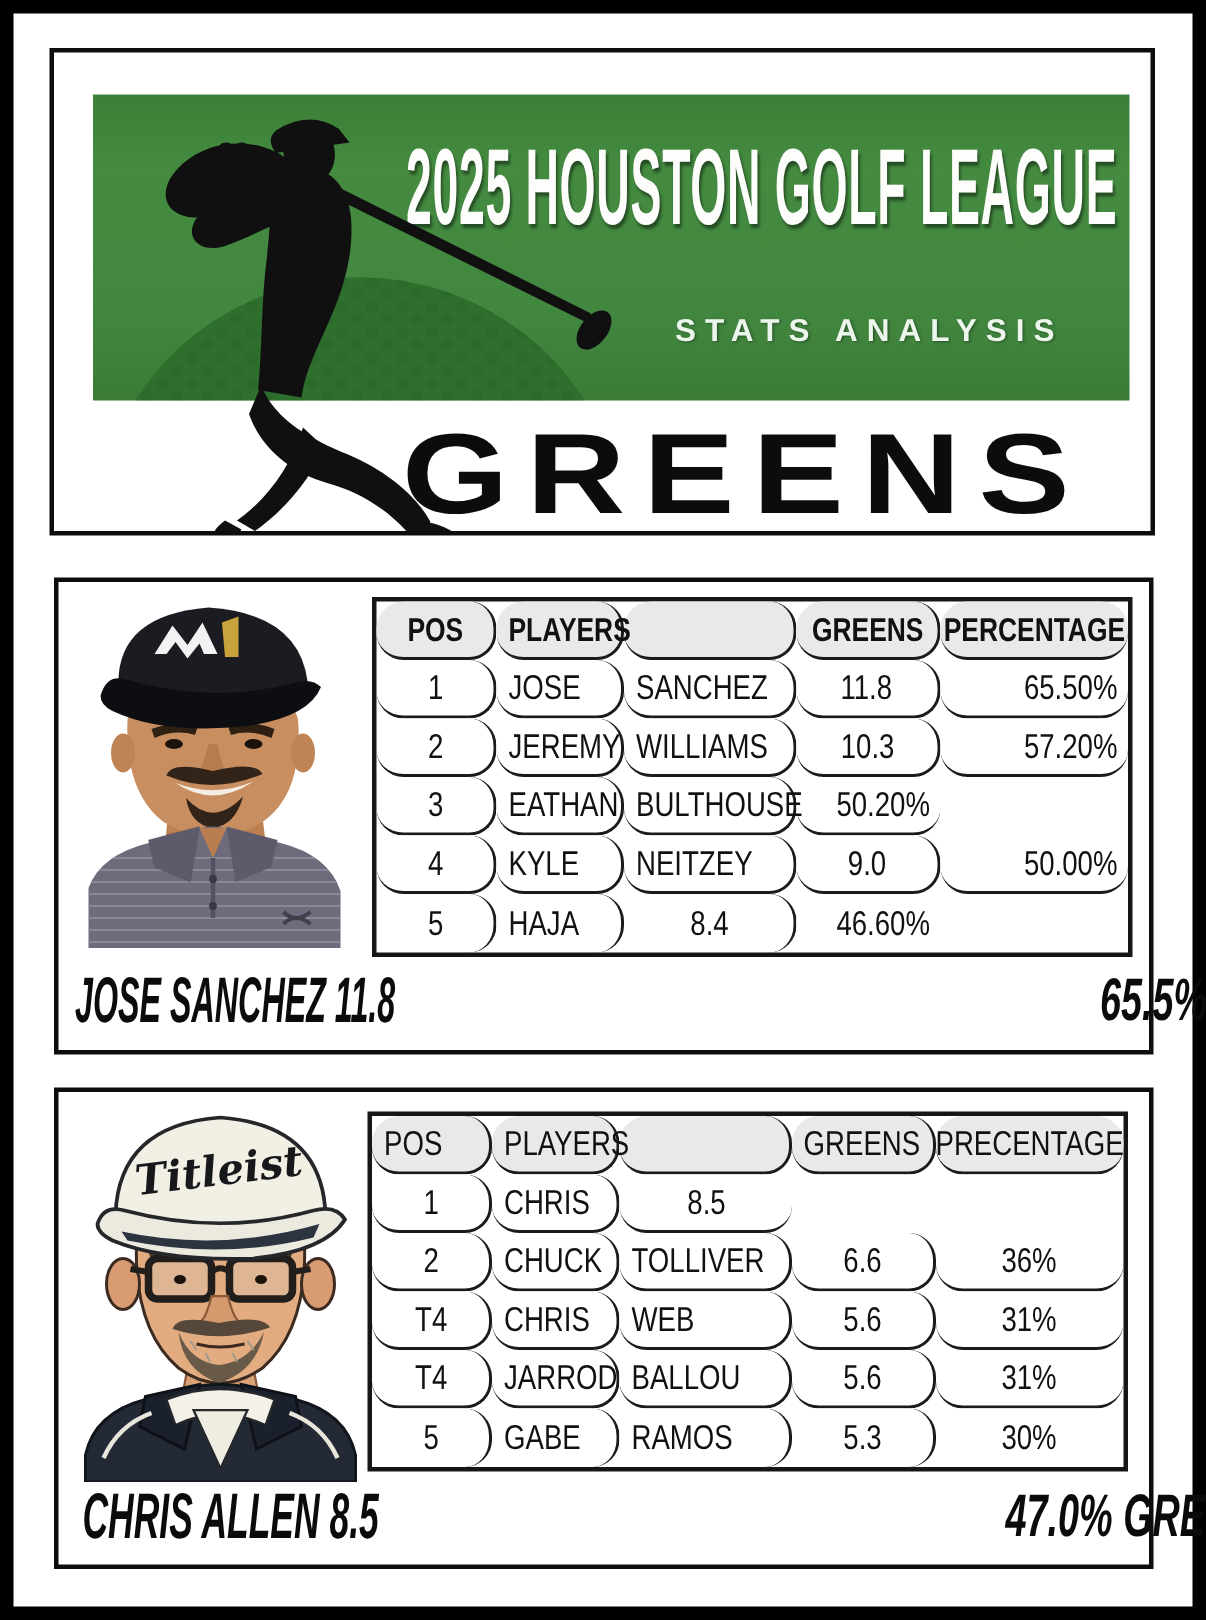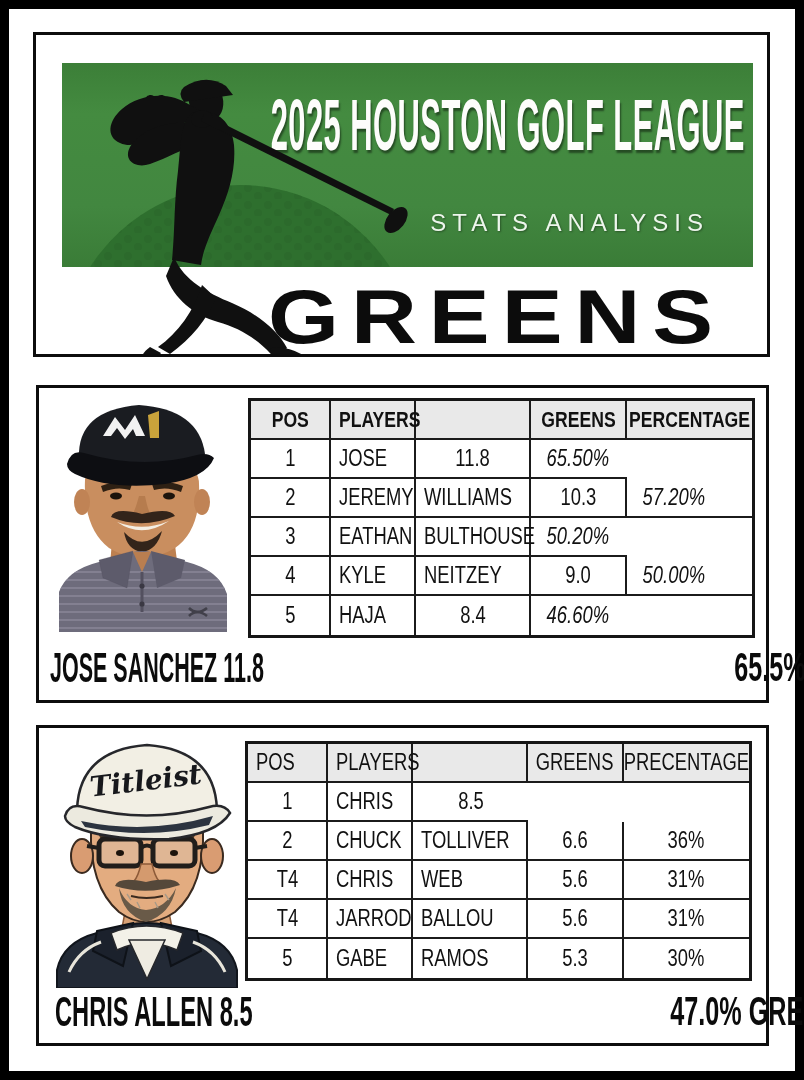--- a/index.html
+++ b/index.html
@@ -18,21 +18,21 @@
     z-index:1;
   }
   .banner-title{
     position:absolute;right:8px;top:26px;margin:0;white-space:nowrap;
     font-size:72px;line-height:1;font-weight:700;color:#fdfdfb;
     transform:scaleX(.43);transform-origin:100% 0;
     text-shadow:3px 3px 3px rgba(0,0,0,.45);letter-spacing:1px;
   }
   .banner-subtitle{
     position:absolute;right:44px;top:146px;white-space:nowrap;
-    font-size:24px;font-weight:400;color:#edf6ec;letter-spacing:6px;
+    font-size:21px;font-weight:700;color:#edf6ec;letter-spacing:6px;
     text-shadow:1px 1px 2px rgba(0,0,0,.35);
   }
   .ball-svg{position:absolute;left:0;top:0;}
   .golfer-svg{position:absolute;left:54px;top:36px;z-index:3;}
   .greens-title{
     position:absolute;left:232px;top:244px;margin:0;z-index:2;white-space:nowrap;
     font-size:76px;line-height:1;font-weight:700;color:#0c0c0c;letter-spacing:10px;
     transform:scaleX(1.2);transform-origin:0 0;
   }
 
@@ -42,34 +42,34 @@
   .photo{position:absolute;}
   .p1-photo{left:8px;top:12px;}
   .p2-photo{left:10px;top:8px;}
 
   
   .tbl{position:absolute;box-sizing:border-box;border:3px solid #161616;background:#fff;width:507px;}
   .t1{left:209px;top:10px;}
   .t2{left:206px;top:13px;}
   .tr{display:grid;grid-template-columns:80px 85px 115px 96px 125px;height:39px;}
   .td{display:flex;align-items:center;border-right:2px solid #1b1b1b;border-bottom:2px solid #1b1b1b;
-      font-size:23px;color:#111;overflow:visible;}
+      font-size:23px;color:#111;overflow:visible;border-radius:18px;}
   .tr .td:last-child{border-right:none;}
   .tr:last-child .td{border-bottom:none;}
   .th .td{background:#e9e9e9;}
   .t1 .th .td{font-weight:700;font-size:22px;}
   .t2 .th .td{font-weight:400;font-size:23px;}
   .cnd{display:inline-block;white-space:nowrap;transform:scaleX(.8);}
   .al{justify-content:flex-start;padding-left:8px;align-items:center;}  .al .cnd{transform-origin:0 50%;}
   .ac{justify-content:center;}                       .ac .cnd{transform-origin:50% 50%;}
-  .ar{padding-right:7px;font-style:italic;}   .ar .cnd{transform-origin:100% 50%;}
+  .ar{justify-content:flex-end;padding-right:7px;}   .ar .cnd{transform-origin:100% 50%;}
 
   
   .caption{position:absolute;left:0;right:0;height:54px;display:flex;
-           justify-content:space-between;align-items:center;}
+           justify-content:space-between;align-items:center;font-style:italic;}
   .p1-cap{top:252px;padding:0 14px 0 11px;}
   .p2-cap{top:256px;padding:0 12px 0 16px;}
   .cap-name,.cap-stat{white-space:nowrap;font-weight:700;color:#0b0b0b;line-height:1;}
   .cap-name{font-size:43px;}
   .cap-stat{font-size:40px;}
   .sq-name1{display:inline-block;transform:scaleX(.5);transform-origin:0 50%;}
   .sq-name2{display:inline-block;transform:scaleX(.55);transform-origin:0 50%;}
   .sq-stat{display:inline-block;transform:scaleX(.63);transform-origin:100% 50%;}
 </style>
 </head>
@@ -188,20 +188,23 @@
             <span class="cnd">PERCENTAGE</span>
           </div>
       </div>
       <div class="tr">
         <div class="td ac">
             <span class="cnd">1</span>
           </div>
         <div class="td al">
             <span class="cnd">JOSE</span>
           </div>
+        <div class="td al">
+            <span class="cnd">SANCHEZ</span>
+          </div>
         <div class="td ac">
             <span class="cnd">11.8</span>
           </div>
         <div class="td ar">
             <span class="cnd">65.50%</span>
           </div>
       </div>
       <div class="tr">
         <div class="td ac">
             <span class="cnd">2</span>

